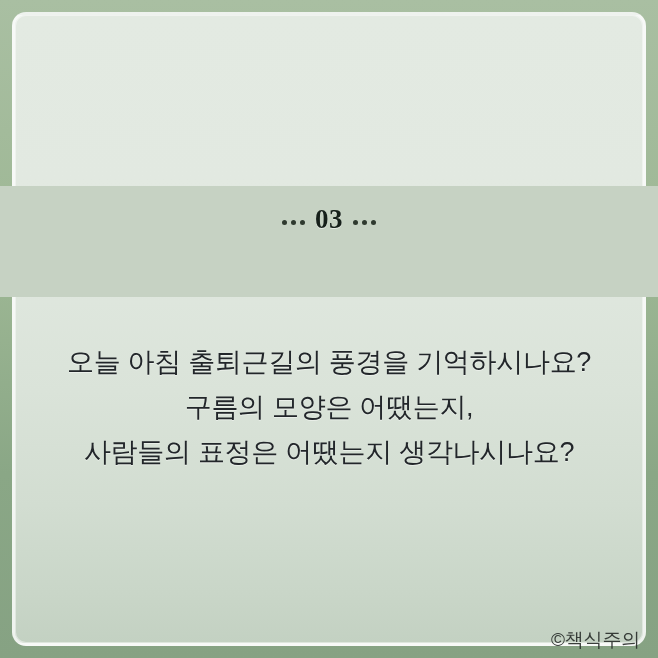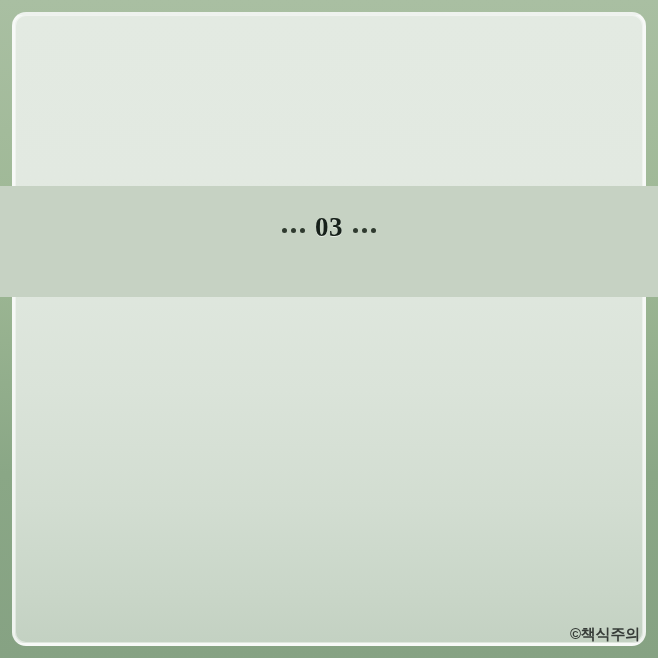--- a/index.html
+++ b/index.html
@@ -60,21 +60,21 @@
   .band-inner {
     position: absolute;
     left: 0;
     right: 0;
     top: 0;
     bottom: 0;
     display: flex;
     flex-direction: column;
     align-items: center;
     justify-content: flex-start;
-    padding-top: 24px;
+    padding-top: 16px;
     box-sizing: border-box;
   }
 
   .chapter-row {
     display: flex;
     align-items: center;
     justify-content: center;
     gap: 10px;
     height: 34px;
   }
@@ -135,24 +135,24 @@
     color: #22262a;
     letter-spacing: -0.3px;
     white-space: nowrap;
     text-shadow: 0 1px 0 rgba(255,255,255,0.45);
   }
 
   
   .watermark {
     position: absolute;
     right: 18px;
-    bottom: 14px;
+    bottom: 5px;
     font-family: "Liberation Sans", "DejaVu Sans", sans-serif;
-    font-size: 15px;
-    font-weight: 700;
+    font-size: 19px;
+    font-weight: 400;
     color: #2a2f2c;
     letter-spacing: -0.2px;
     opacity: 0.92;
     z-index: 6;
   }
 </style>
 </head>
 <body>
 
 <div class="card">
@@ -173,16 +173,21 @@
           <span></span>
             <span></span>
             <span></span>
         </span>
       </div>
 
 
     </div>
   </div>
 
+  <div class="body-block">
+    <div class="body-line">오늘 아침 출퇴근길의 풍경을 기억하시나요?</div>
+    <div class="body-line">구름의 모양은 어땠는지,</div>
+    <div class="body-line">사람들의 표정은 어땠는지 생각나시나요?</div>
+  </div>
 
   <div class="watermark">©책식주의</div>
 
 </div>
 
 </body></html>

